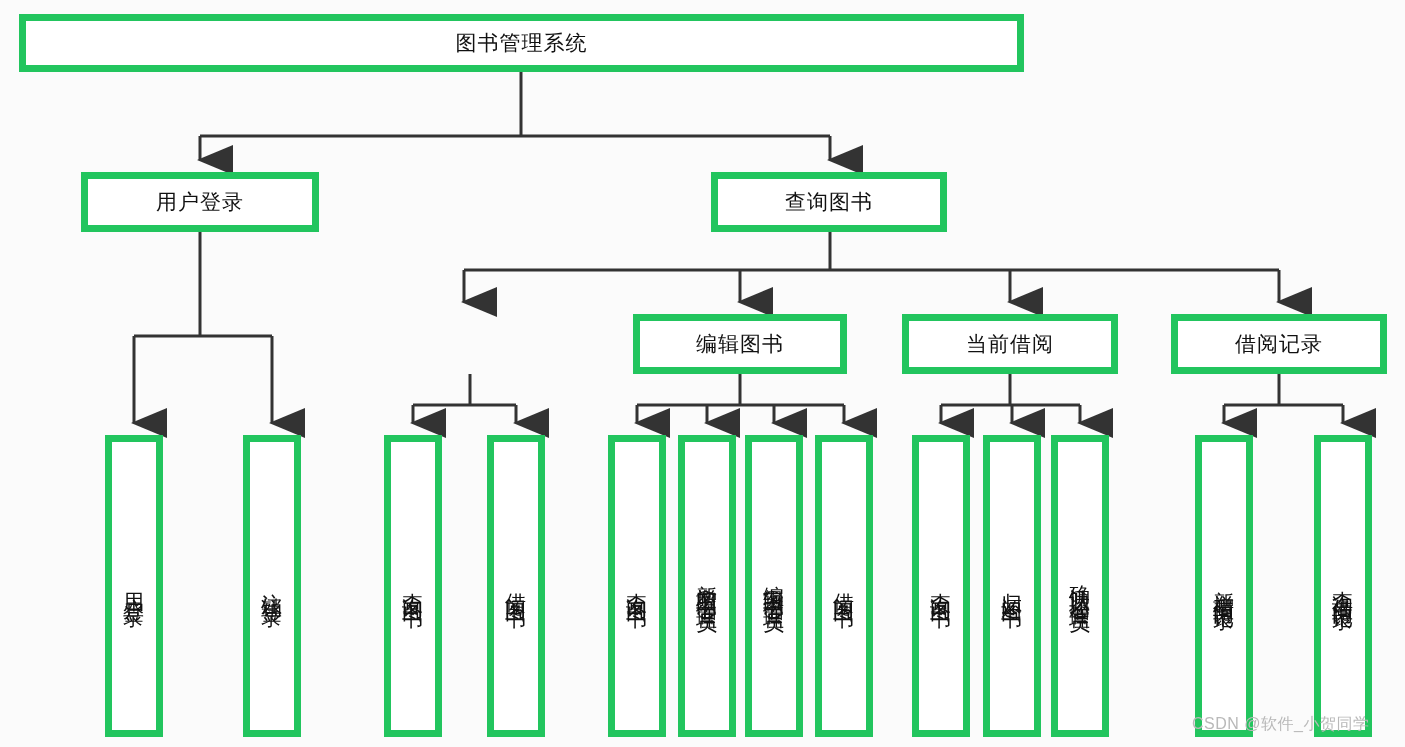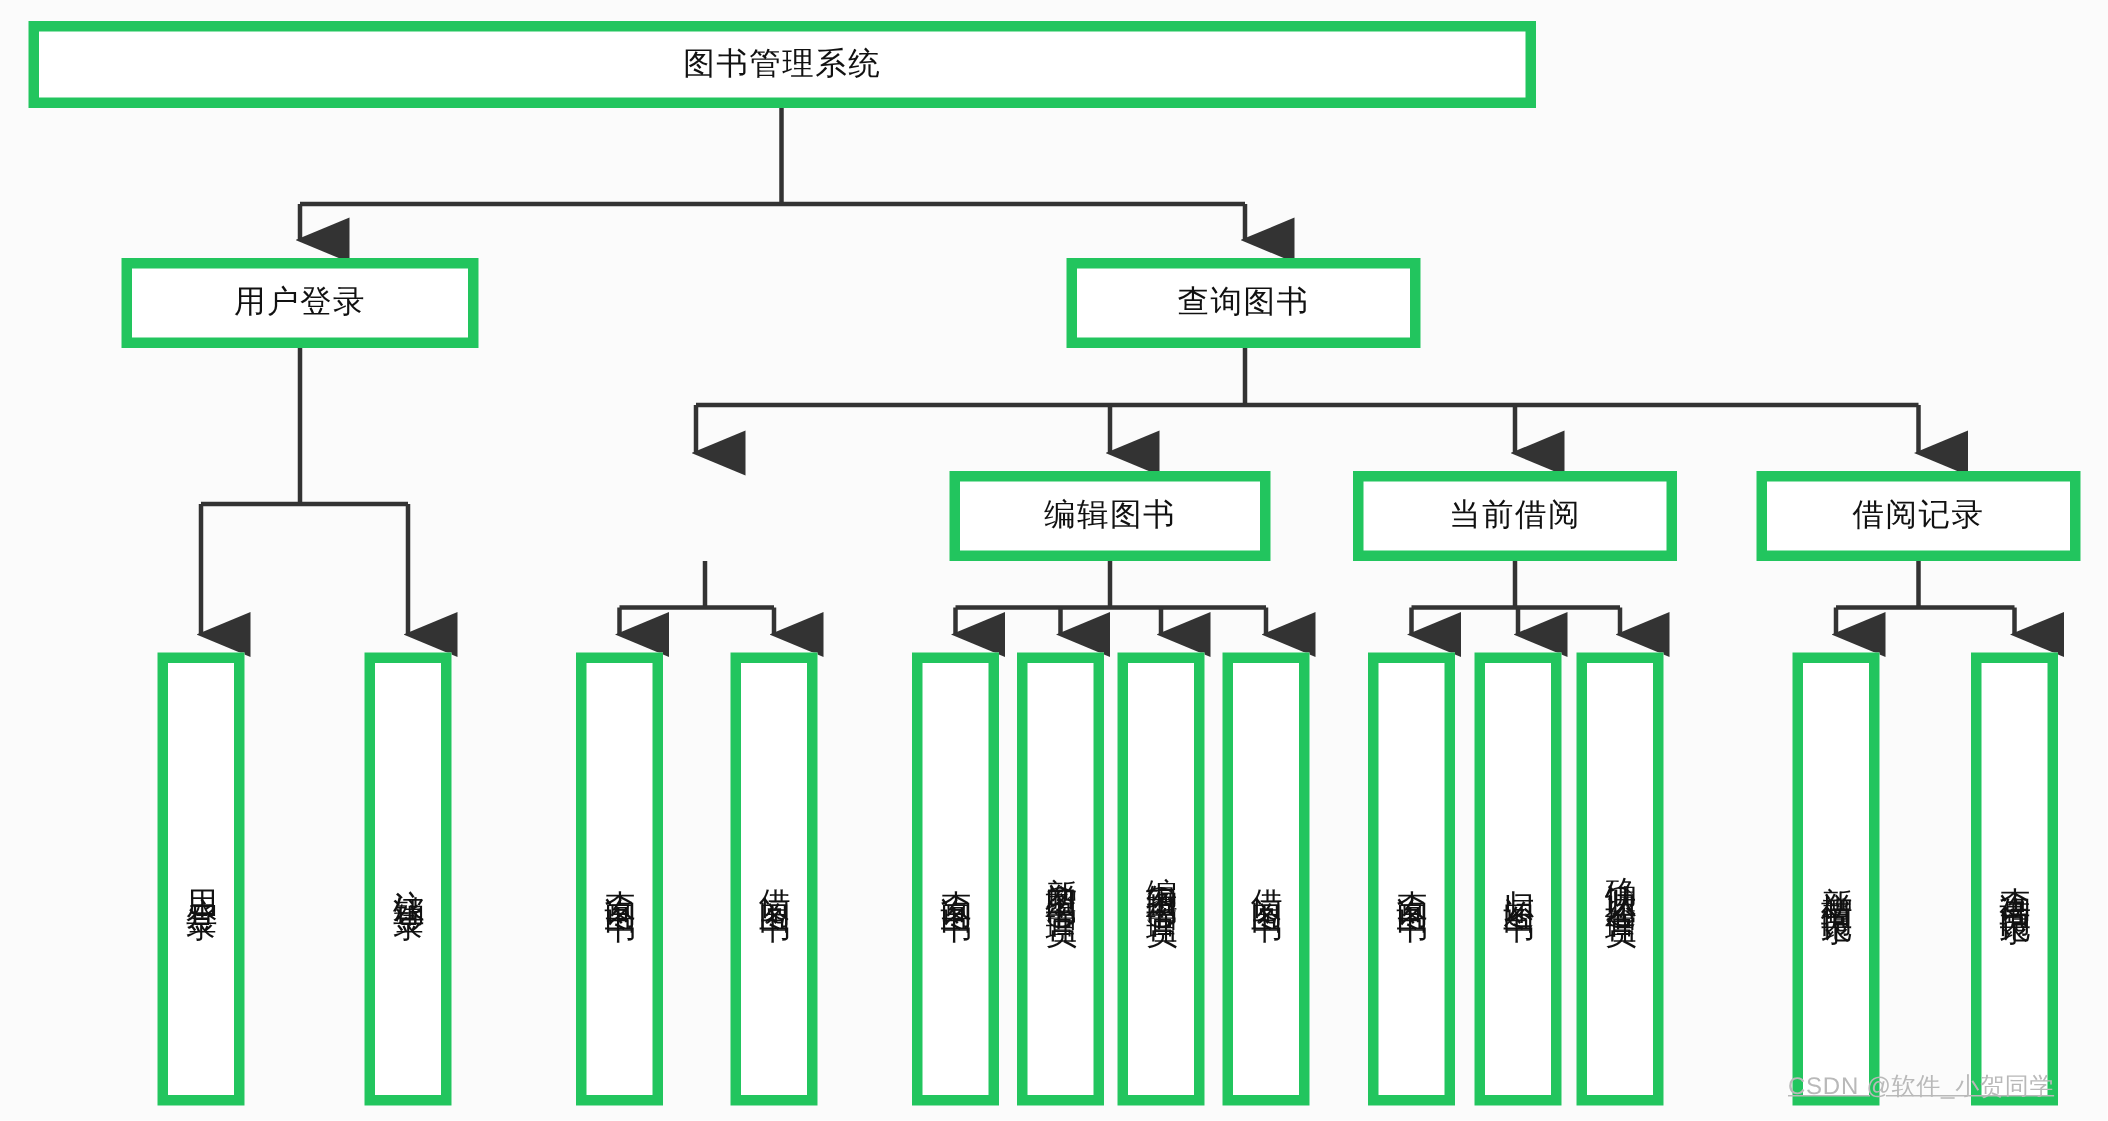--- a/index.html
+++ b/index.html
@@ -60,21 +60,20 @@
   }
   #watermark {
     position: absolute;
     left: 1192px;
     top: 714px;
     font-size: 16px;
     color: #b9b9b9;
     letter-spacing: 0.5px;
     z-index: 5;
     white-space: nowrap;
-    text-decoration: underline;
   }
 </style>
 </head>
 <body>
 
 <div id="canvas">
 
   <svg id="wires" viewBox="0 0 1405 747" xmlns="http://www.w3.org/2000/svg">
     <defs>
       <marker id="arrow" viewBox="0 0 12 12" refX="6" refY="11" markerWidth="12" markerHeight="12" orient="auto-start-reverse">

